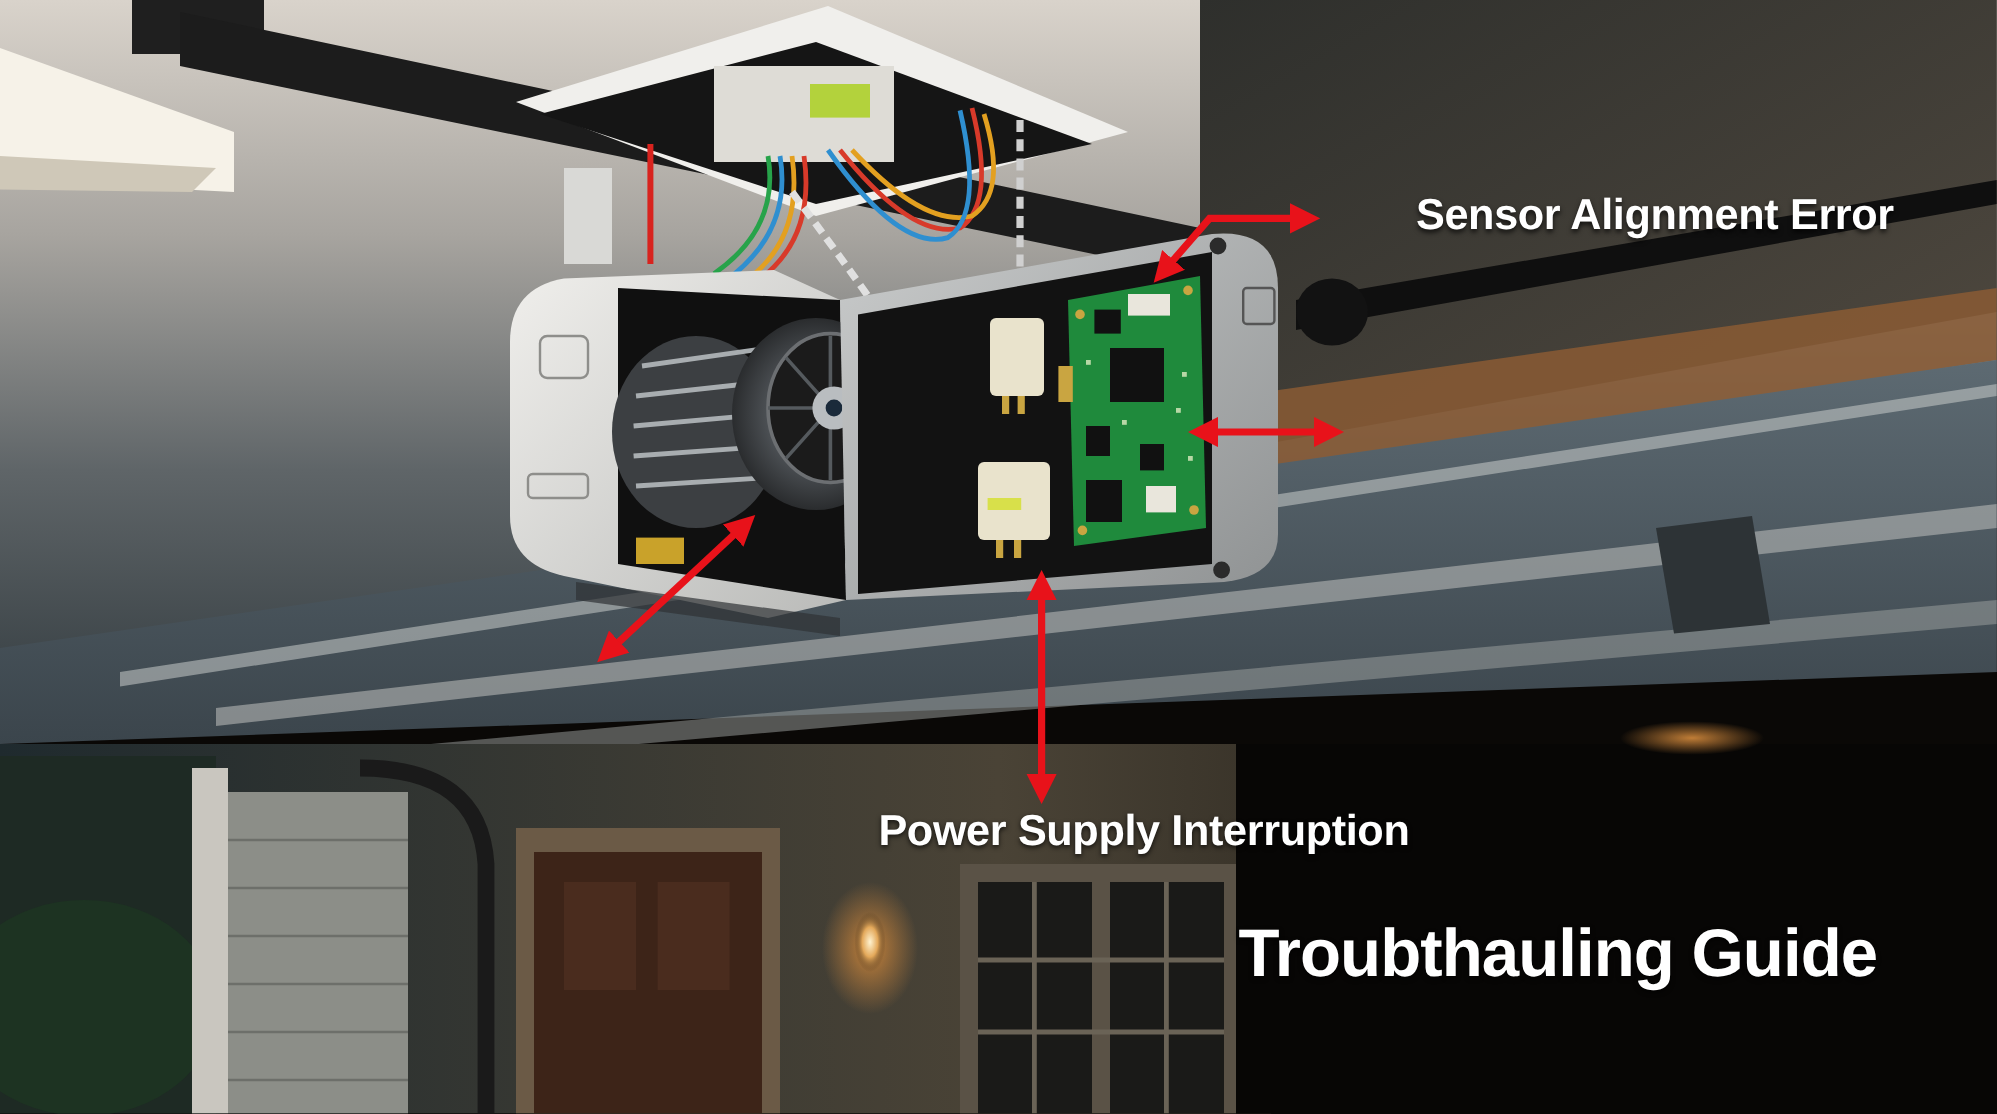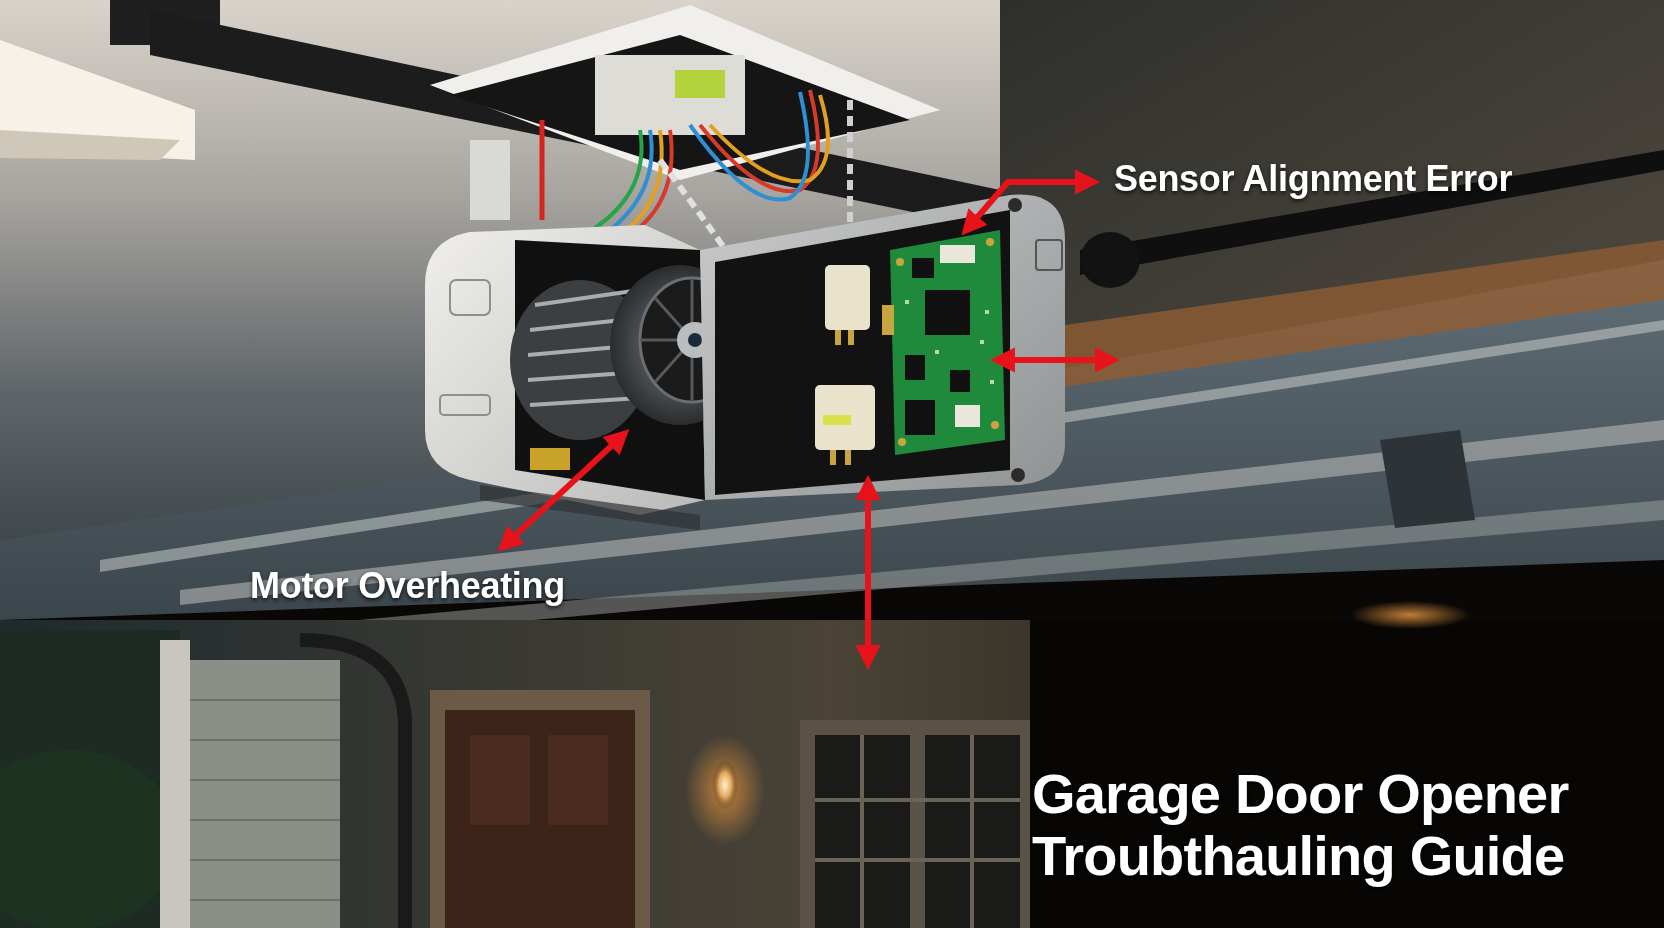--- a/index.html
+++ b/index.html
@@ -5,21 +5,21 @@
   html, body { margin: 0; padding: 0; }
   body { width: 1664px; height: 928px; overflow: hidden; background: #0a0806; font-family: "Liberation Sans", "DejaVu Sans", sans-serif; }
   #stage { position: relative; width: 1664px; height: 928px; overflow: hidden; }
   #scene { position: absolute; left: 0; top: 0; width: 1664px; height: 928px; }
   .label {
     position: absolute; color: #ffffff; font-weight: 700;
     font-family: "Liberation Sans", "DejaVu Sans", sans-serif;
     text-shadow: 0 2px 4px rgba(0,0,0,0.75); white-space: nowrap; letter-spacing: -0.3px;
   }
   .callout { font-size: 36px; line-height: 44px; }
-  #lbl-sensor { left: 1114px; top: 157px; text-align: right; }
+  #lbl-sensor { left: 1180px; top: 157px; text-align: right; }
   #lbl-limit { left: 1133px; top: 336px; }
   #lbl-limit span { display: block; }
   #lbl-motor { left: 250px; top: 564px; }
   #lbl-power { left: 732px; top: 670px; }
   #title { left: 1032px; top: 763px; font-size: 56px; line-height: 62px; letter-spacing: -0.8px; }
   #title span { display: block; }
   #arrows { position: absolute; left: 0; top: 0; width: 1664px; height: 928px; pointer-events: none; }
 </style>
 </head>
 <body>
@@ -231,20 +231,19 @@
     <g fill="none" stroke="#e8121a" stroke-width="6">
       <line x1="868" y1="485" x2="868" y2="660" marker-start="url(#ah)" marker-end="url(#ah)"></line>
     </g>
   </svg>
 
   <div id="lbl-sensor" class="label callout">Sensor Alignment Error</div>
 
   <div id="lbl-limit" class="label callout">
   </div>
 
-  <div id="lbl-motor" class="label callout">Motor Overheating</div>
-
+
+  <div id="lbl-power" class="label callout">Power Supply Interruption</div>
 
   <div id="title" class="label">
-    <span>Garage Door Opener</span>
     <span>Troubthauling Guide</span>
   </div>
 </div>
 
 </body></html>

